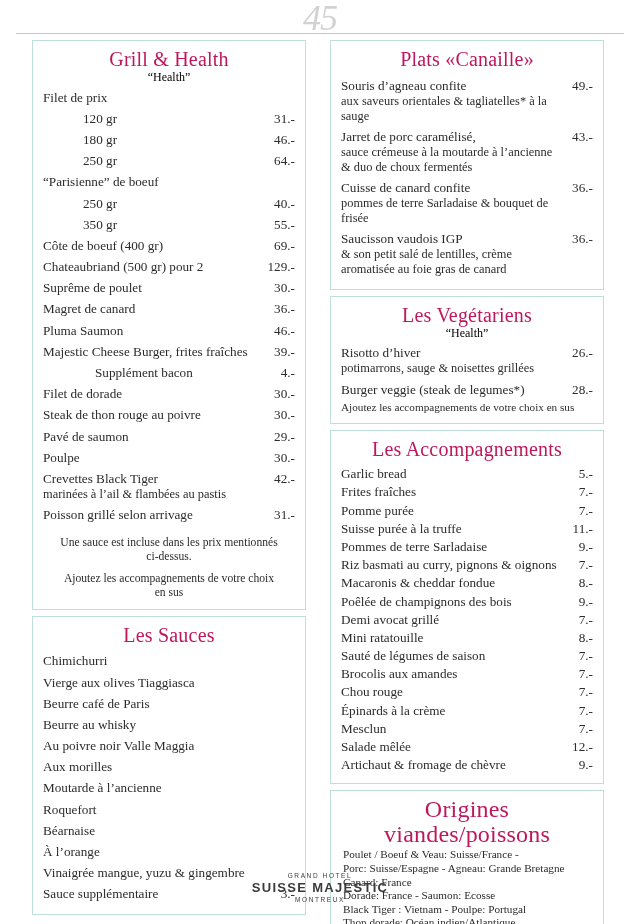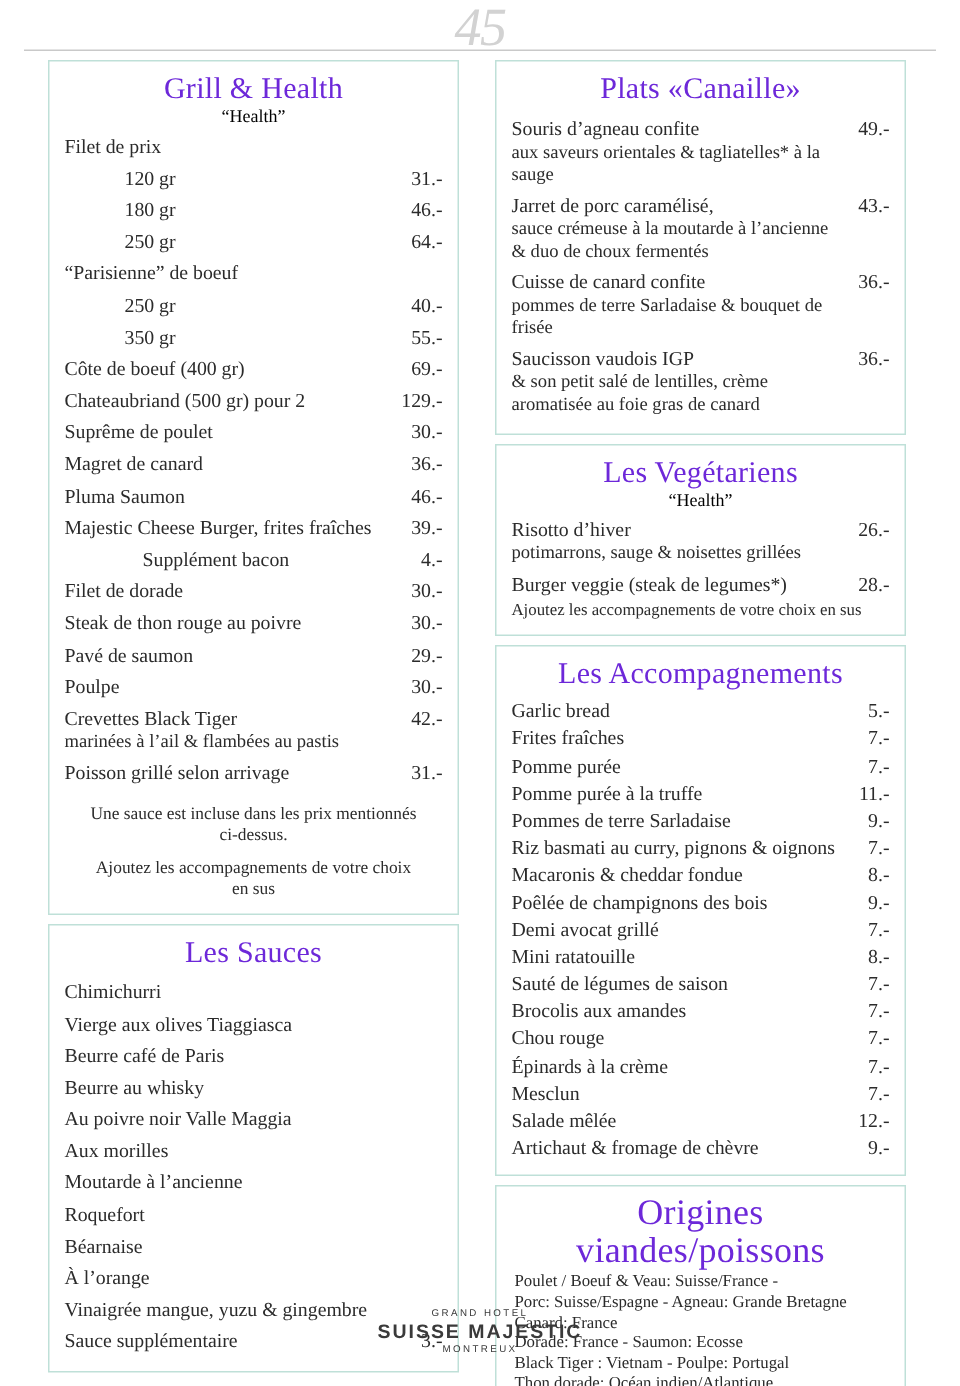--- a/index.html
+++ b/index.html
@@ -58,21 +58,21 @@
   }
 
   
   .box {
     border: 1px solid #bfe0d8;
     box-sizing: border-box;
     padding: 6px 10px 9px 10px;
   }
   .box-title {
     text-align: center;
-    color: #6d28d9;
+    color: #be185d;
     font-size: 20px;
     line-height: 25px;
     font-weight: normal;
     letter-spacing: 0.2px;
     margin: 0;
   }
   .box-title.sm { font-size: 24px; }
   .box-subtitle {
     text-align: center;
     color: #000000;
@@ -348,21 +348,21 @@
           </div>
           <div class="row tight">
             <div class="name">Frites fraîches</div>
             <div class="price">7.-</div>
           </div>
           <div class="row tight">
             <div class="name">Pomme purée</div>
             <div class="price">7.-</div>
           </div>
           <div class="row tight">
-            <div class="name">Pomme purée à la truffe</div>
+            <div class="name">Suisse purée à la truffe</div>
             <div class="price">11.-</div>
           </div>
           <div class="row tight">
             <div class="name">Pommes de terre Sarladaise</div>
             <div class="price">9.-</div>
           </div>
           <div class="row tight">
             <div class="name">Riz basmati au curry, pignons &amp; oignons</div>
             <div class="price">7.-</div>
           </div>

